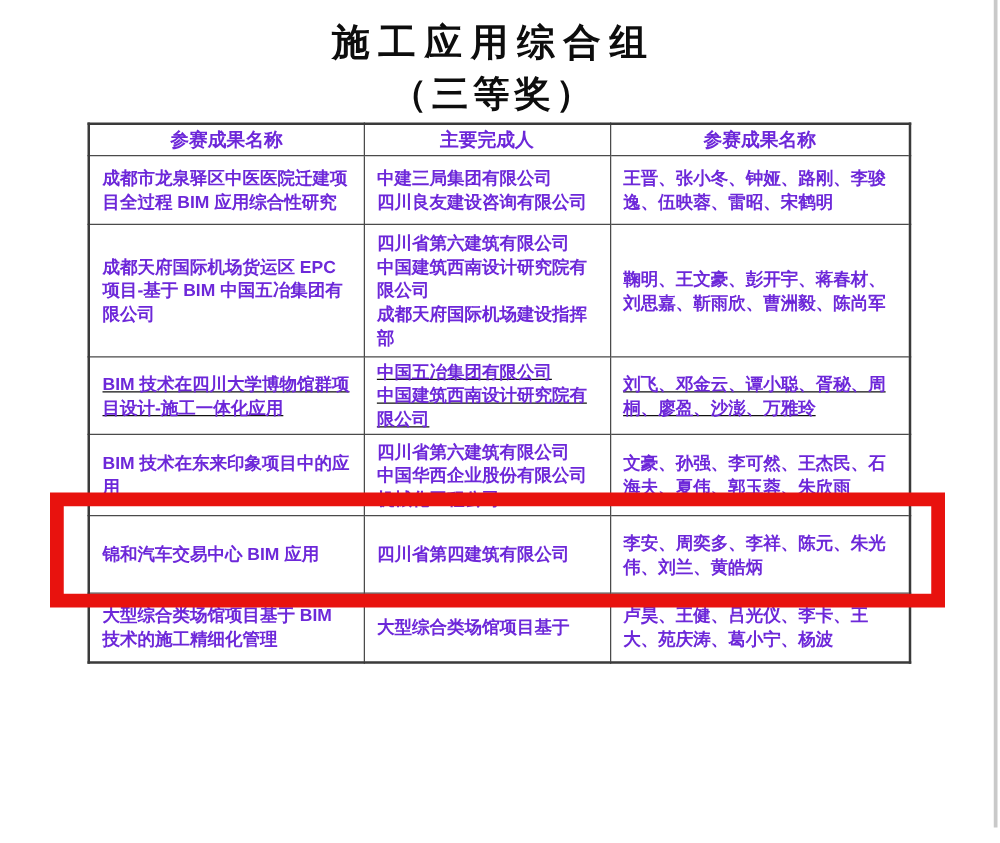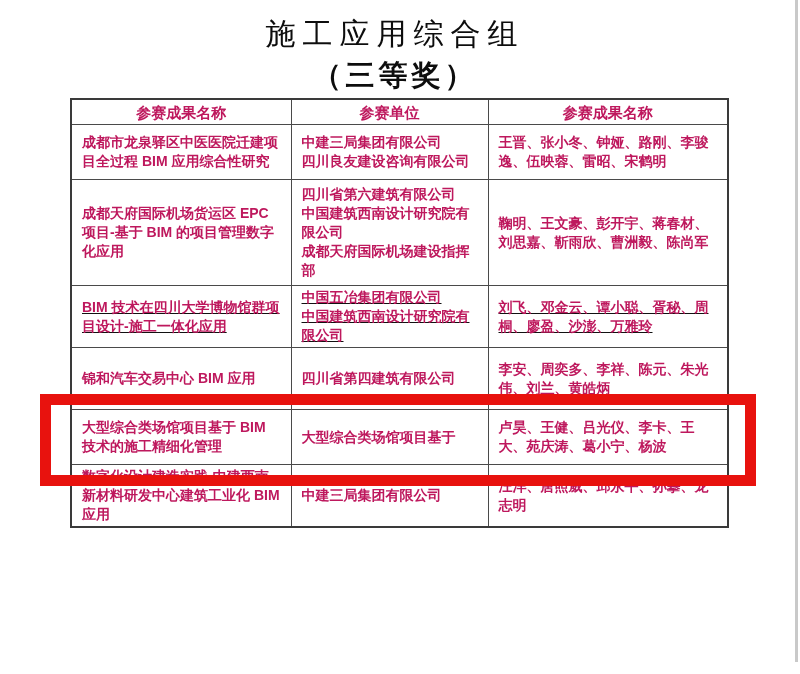--- a/index.html
+++ b/index.html
@@ -3,35 +3,35 @@
 <meta charset="utf-8">
 <style>
   html,body{margin:0;padding:0;}
   body{
     width:800px;height:674px;position:relative;background:#ffffff;
     font-family:"Liberation Sans","DejaVu Sans",sans-serif;
     color:#111;overflow:hidden;
   }
   .page-title{
     position:absolute;top:14px;left:0;right:10px;text-align:center;
-    font-size:30px;font-weight:normal;letter-spacing:7px;color:#0d0d0d;
+    font-size:30px;font-weight:bold;letter-spacing:7px;color:#0d0d0d;
   }
   .page-subtitle{
     position:absolute;top:56px;left:0;right:10px;text-align:center;
     font-size:29px;font-weight:bold;letter-spacing:4px;color:#0d0d0d;
   }
   table.award{
     position:absolute;left:70px;top:98px;width:657px;
     border-collapse:collapse;table-layout:fixed;
     border:2px solid #3a3a3a;
   }
   table.award th, table.award td{
     border:1px solid #4a4a4a;
     font-size:14px;font-weight:bold;line-height:19px;
-    vertical-align:middle;color:#be185d;
+    vertical-align:middle;color:#6d28d9;
   }
   table.award th{
     height:22px;text-align:center;font-size:15px;padding:1px 4px;
   }
   table.award td{padding:2px 8px 2px 10px;}
   td.c2, td.c1{white-space:pre-line;}
   tr.h1{height:55px;margin-left:32px;} tr.h2{height:106px;} tr.h3{height:62px;text-decoration:underline;}
   tr.h4{height:65px;} tr.h5{height:62px;} tr.h6{height:55px;}
   tr.h7{height:50px;} tr.h8{height:58px;}
   .hl-box{
@@ -51,54 +51,55 @@
 
 <table class="award">
   <colgroup>
     <col style="width:220px">
       <col style="width:197px">
       <col style="width:240px">
   </colgroup>
   <tbody>
       <tr>
     <th>参赛成果名称</th>
-    <th>参赛单位</th>
+    <th>主要完成人</th>
     <th>参赛成果名称</th>
   </tr>
   <tr class="h1">
     <td class="c1">成都市龙泉驿区中医医院迁建项目全过程 BIM 应用综合性研究</td>
     <td class="c2">中建三局集团有限公司
 四川良友建设咨询有限公司</td>
     <td class="c3">王晋、张小冬、钟娅、路刚、李骏逸、伍映蓉、雷昭、宋鹤明</td>
   </tr>
   <tr class="h2">
-    <td class="c1">成都天府国际机场货运区 EPC 项目-基于 BIM 的项目管理数字化应用</td>
+    <td class="c1">成都天府国际机场货运区 EPC 项目-基于 BIM 中国五冶集团有限公司</td>
     <td class="c2">四川省第六建筑有限公司
 中国建筑西南设计研究院有限公司
 成都天府国际机场建设指挥部</td>
     <td class="c3">鞠明、王文豪、彭开宇、蒋春材、刘思嘉、靳雨欣、曹洲毅、陈尚军</td>
   </tr>
   <tr class="h3">
     <td class="c1">BIM 技术在四川大学博物馆群项目设计-施工一体化应用</td>
     <td class="c2">中国五冶集团有限公司
 中国建筑西南设计研究院有限公司</td>
     <td class="c3">刘飞、邓金云、谭小聪、胥秘、周桐、廖盈、沙澎、万雅玲</td>
   </tr>
+  <tr class="h4">
+    <td class="c1">BIM 技术在东来印象项目中的应用</td>
+    <td class="c2">四川省第六建筑有限公司
+中国华西企业股份有限公司机械化工程公司</td>
+    <td class="c3">文豪、孙强、李可然、王杰民、石海夫、夏伟、郭玉蓉、朱欣雨</td>
+  </tr>
   <tr class="h5">
     <td class="c1">锦和汽车交易中心 BIM 应用</td>
     <td class="c2">四川省第四建筑有限公司</td>
     <td class="c3">李安、周奕多、李祥、陈元、朱光伟、刘兰、黄皓炳</td>
   </tr>
   <tr class="h6">
     <td class="c1">大型综合类场馆项目基于 BIM 技术的施工精细化管理</td>
     <td class="c2">大型综合类场馆项目基于</td>
     <td class="c3">卢昊、王健、吕光仪、李卡、王大、苑庆涛、葛小宁、杨波</td>
   </tr>
-  <tr class="h8">
-    <td class="c1">数字化设计建造实践-中建西南新材料研发中心建筑工业化 BIM 应用</td>
-    <td class="c2">中建三局集团有限公司</td>
-    <td class="c3">汪洋、唐照威、邱永平、孙攀、龙志明</td>
-  </tr>
 </tbody>
   </table>
 
 <div class="hl-box" style="border-color: rgb(232, 18, 14);"></div>
 <div class="page-edge"></div>
 
 </body></html>

